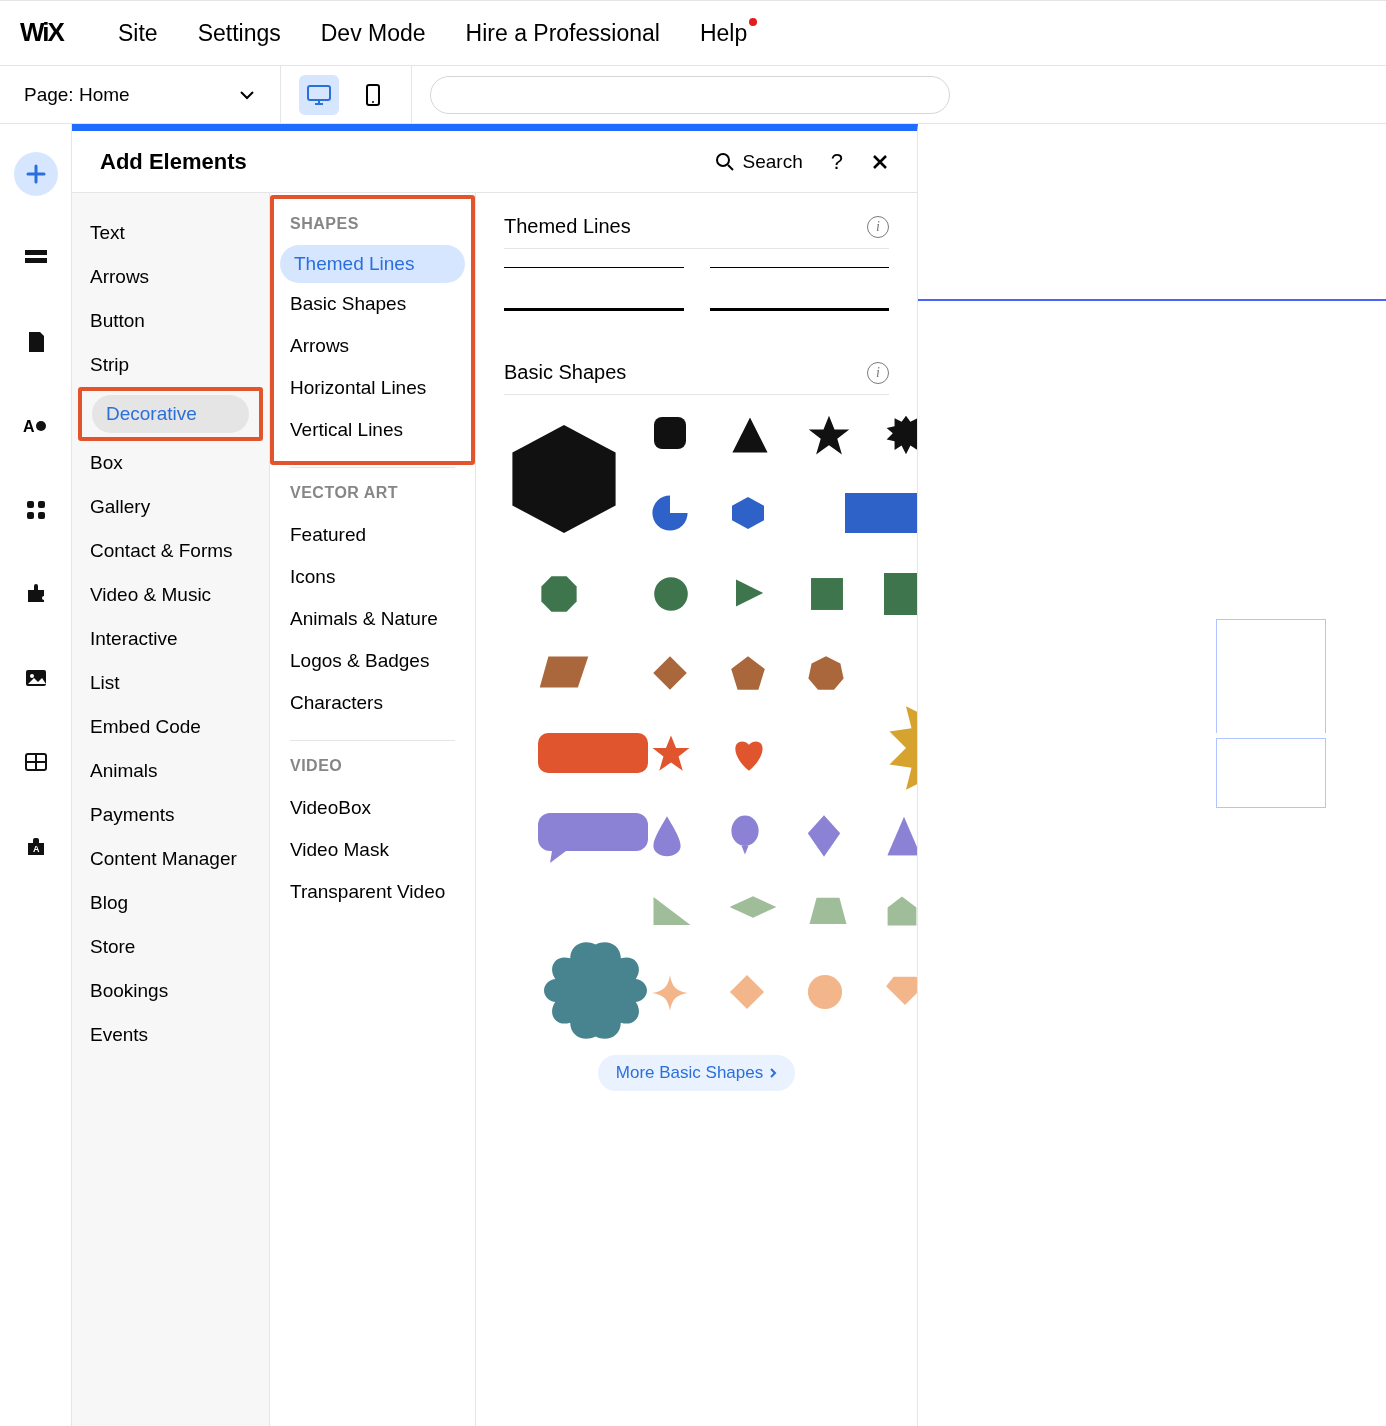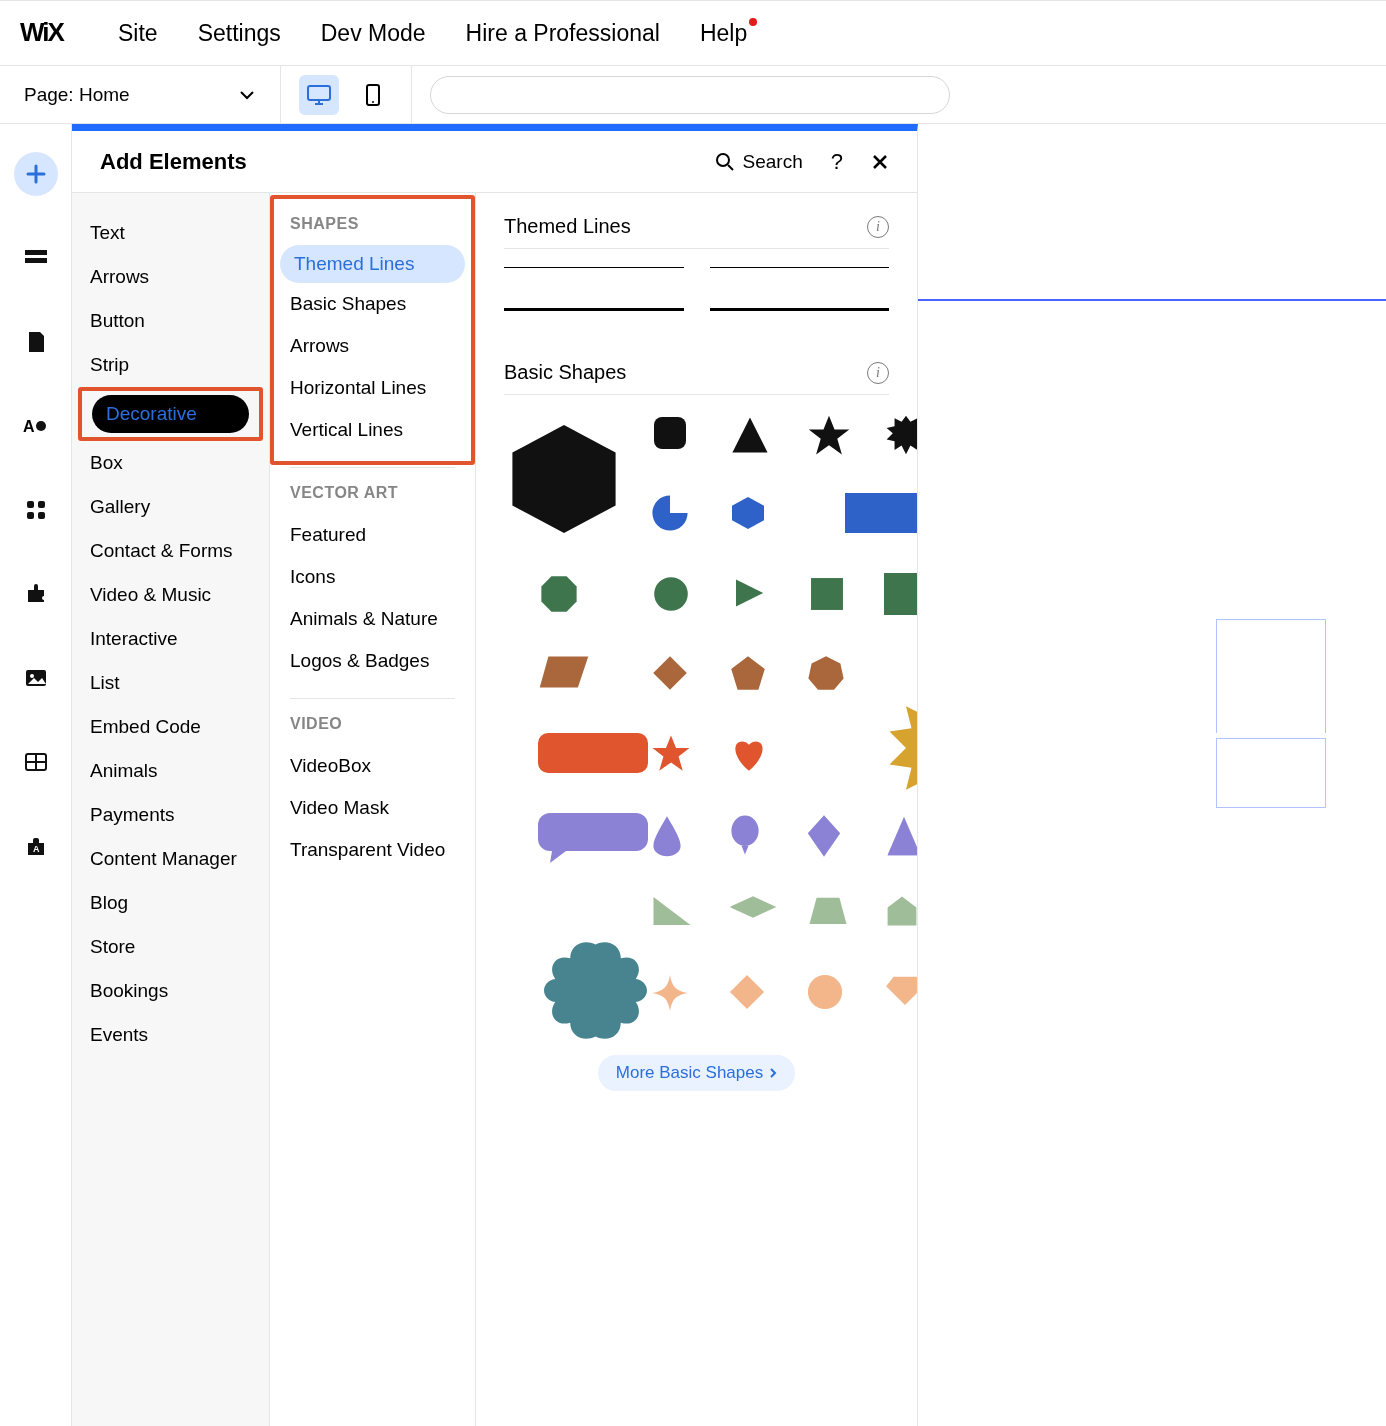--- a/index.html
+++ b/index.html
@@ -31,21 +31,21 @@
 .panel-title { font-size: 22px; font-weight:700; }
 .panel-header .right { margin-left:auto; display:flex; align-items:center; gap: 28px; }
 .searchlink { display:flex; align-items:center; gap:8px; font-size:19px; }
 .help-q { font-size: 22px; }
 .close-x { font-size: 22px; font-weight:bold;}
 
 .panel-body { flex:1; display:flex; overflow:hidden; }
 
 .cat-col { width: 198px; border-right:1px solid #e5e5e5; background:#f7f7f7; padding: 18px 0; }
 .cat-item { padding: 11px 18px; font-size: 19px; cursor:pointer; }
-.cat-item.selected { background:#000000; color:#2b6fdc; border-radius: 20px; margin: 0 10px; padding: 8px 14px;}
+.cat-item.selected { background:#e5e5e5; color:#2b6fdc; border-radius: 20px; margin: 0 10px; padding: 8px 14px;}
 .highlight-box { border: 4px solid #e2542c; border-radius:3px; padding: 4px 0; margin: 0 6px;}
 
 .sub-col { width: 206px; border-right:1px solid #e5e5e5; padding: 22px 0 22px 0; position:relative;}
 .sub-group-title { font-size: 16px; color: #868686; font-weight:600; letter-spacing:0.5px; padding: 0 20px 12px 20px; }
 .sub-item { padding: 10px 20px; font-size: 19px; cursor:pointer; }
 .sub-item.selected { background:#d6e6ff; color:#2b6fdc; border-radius: 20px; margin-left:10px; margin-right:10px; padding:8px 14px;}
 .sub-divider { border-top:1px solid #e5e5e5; margin: 16px 20px; }
 .highlight-sub { position:absolute; top:2px; left:0; right:0; border:4px solid #e2542c; height: 270px; border-radius:3px; pointer-events:none;}
 
 .content-col { flex:1; padding: 22px 28px; overflow-y:auto; }
@@ -227,20 +227,21 @@
         <div class="sub-item">Basic Shapes</div>
         <div class="sub-item">Arrows</div>
         <div class="sub-item">Horizontal Lines</div>
         <div class="sub-item">Vertical Lines</div>
         <div class="sub-divider"></div>
         <div class="sub-group-title">VECTOR ART</div>
         <div class="sub-item">Featured</div>
         <div class="sub-item">Icons</div>
         <div class="sub-item">Animals &amp; Nature</div>
         <div class="sub-item">Logos &amp; Badges</div>
+        <div class="sub-item">Characters</div>
         <div class="sub-divider"></div>
         <div class="sub-group-title">VIDEO</div>
         <div class="sub-item">VideoBox</div>
         <div class="sub-item">Video Mask</div>
         <div class="sub-item">Transparent Video</div>
       </div>
 
       <div class="content-col">
         <div class="section-head">
           <div class="section-title">Themed Lines</div>

